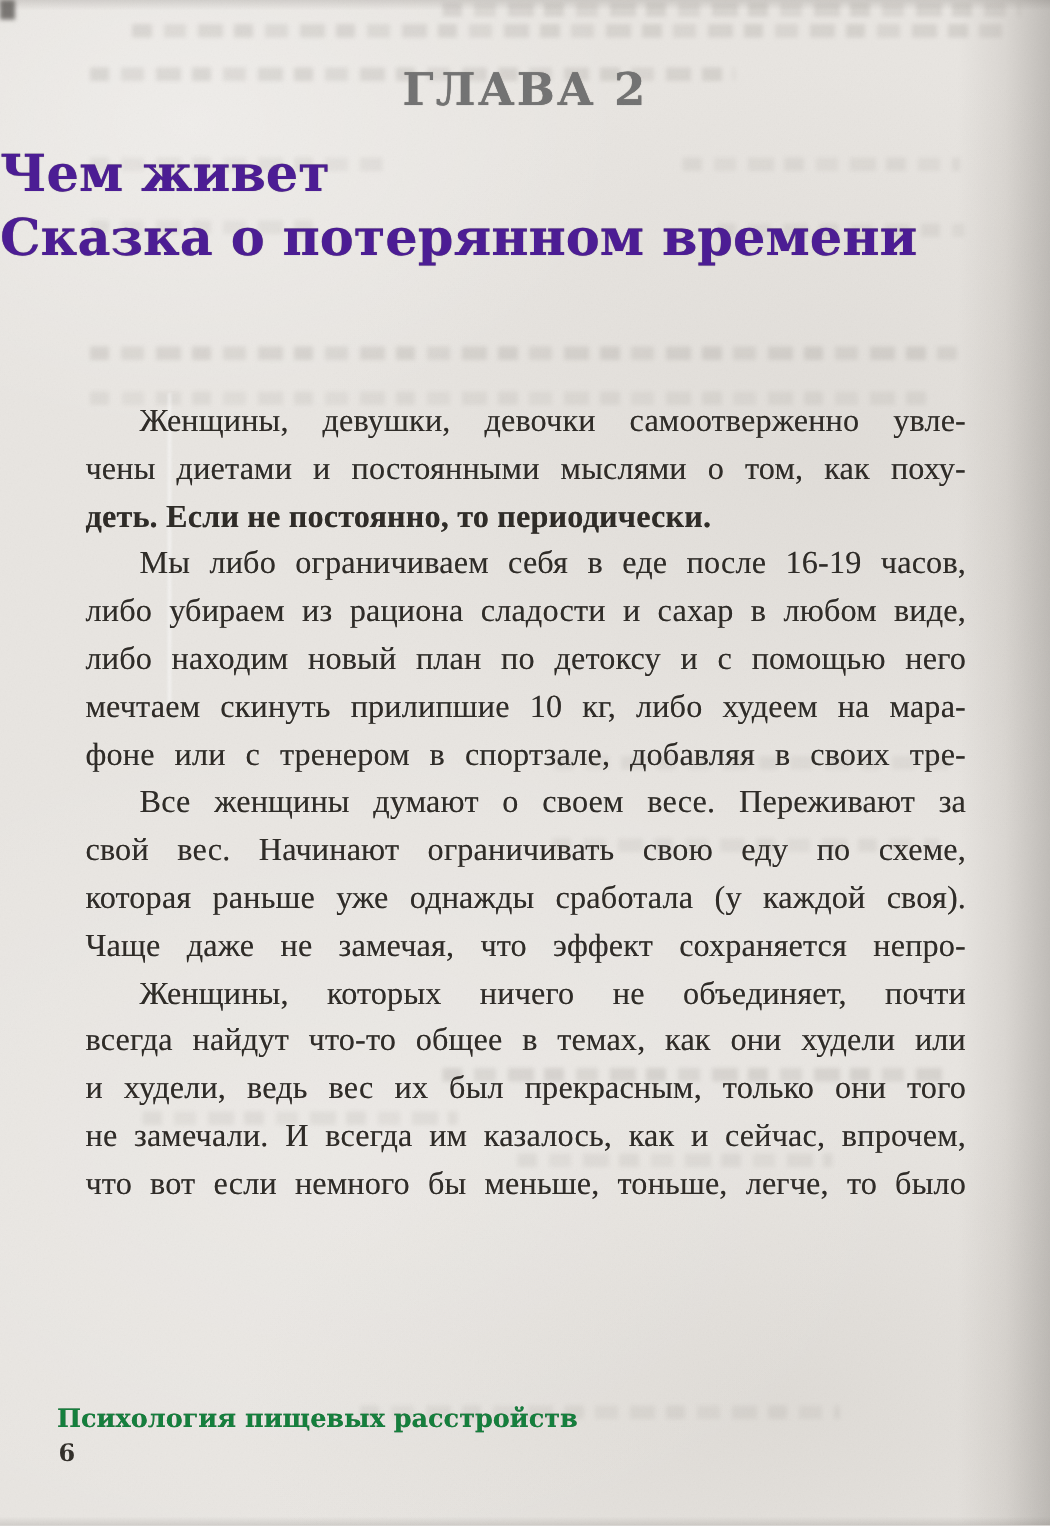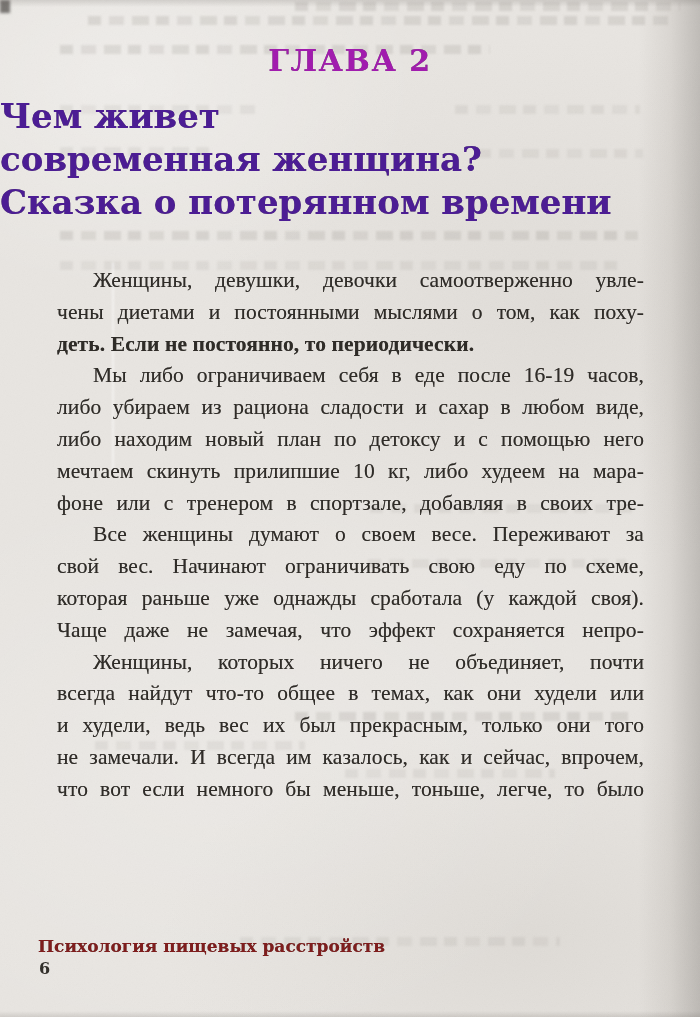--- a/index.html
+++ b/index.html
@@ -25,40 +25,40 @@
   }
   .ghost.light{opacity:.12;}
   .crease{position:absolute;left:112px;top:262px;width:2px;height:210px;z-index:2;
     background:rgba(255,255,255,.55);filter:blur(1px);pointer-events:none;}
   .corner-mark{position:absolute;left:0;top:0;width:10px;height:13px;z-index:2;
     background:rgba(45,42,38,.60);filter:blur(1.5px);pointer-events:none;}
   
   .chapter{
     position:absolute;left:0;width:100%;top:42px;margin:0;z-index:3;
     font:700 30px/38px "DejaVu Serif",serif;text-align:center;
-    color:#a21caf;letter-spacing:1.5px;text-shadow:0 0 .5px rgba(40,36,30,.6);
+    color:#737373;letter-spacing:1.5px;text-shadow:0 0 .5px rgba(40,36,30,.6);
   }
   .subtitle{
     position:absolute;left:0;width:100%;top:95px;z-index:3;
     font:700 34px/43px "DejaVu Serif",serif;text-align:left;
     color:#4c1d95;text-shadow:0 0 .5px rgba(40,36,30,.6);
   }
   
   .body-text{
     position:absolute;left:57px;top:265px;width:587px;z-index:3;
     font:21.5px/31.8px "Liberation Serif",serif;
     color:var(--ink,#2f2c28);letter-spacing:.1px;
     text-shadow:0 0 .4px rgba(47,44,40,.55);
   }
   .line{text-align:justify;text-align-last:justify;}
   .line.indent{text-indent:36px;}
   .line.para-end{text-align-last:left;font-weight:bold;}
   
   .footer-title{position:absolute;left:38px;top:936px;z-index:3;
-    font:700 17px/20px "DejaVu Serif",serif;color:#7f1d1d;text-shadow:0 0 .4px rgba(50,46,40,.6);}
+    font:700 17px/20px "DejaVu Serif",serif;color:#15803d;text-shadow:0 0 .4px rgba(50,46,40,.6);}
   .page-number{position:absolute;left:39px;top:959px;z-index:3;
     font:700 16px/20px "DejaVu Serif",serif;color:#33302b;}
   
   .watermark{
     position:absolute;left:6px;top:966px;z-index:5;
     font:500 31px/38px "DejaVu Sans",sans-serif;letter-spacing:.5px;
     color:var(--wm,rgba(248,247,244,.95));
     text-shadow:0 0 3px rgba(152,147,140,.95), 0 2px 4px rgba(152,147,140,.55),
                 1px 1px 1px rgba(140,135,128,.75), -1px -1px 1px rgba(140,135,128,.6);
   }
@@ -93,21 +93,20 @@
   <div class="ghost light" style="left:345px;top:769px;width:210px;"></div>
   <div class="ghost light" style="left:240px;top:937px;width:320px;"></div>
 
   <div class="crease"></div>
   <div class="corner-mark"></div>
 
   <h1 class="chapter">ГЛАВА 2</h1>
 
   <div class="subtitle">
     <div>Чем живет</div>
-    <div>современная женщина?</div>
     <div>Сказка о потерянном времени</div>
   </div>
 
   <div class="body-text">
       <div class="line indent">Женщины, девушки, девочки самоотверженно увле-</div>
       <div class="line">чены диетами и постоянными мыслями о том, как поху-</div>
       <div class="line para-end">деть. Если не постоянно, то периодически.</div>
       <div class="line indent">Мы либо ограничиваем себя в еде после 16-19 часов,</div>
       <div class="line">либо убираем из рациона сладости и сахар в любом виде,</div>
       <div class="line">либо находим новый план по детоксу и с помощью него</div>

